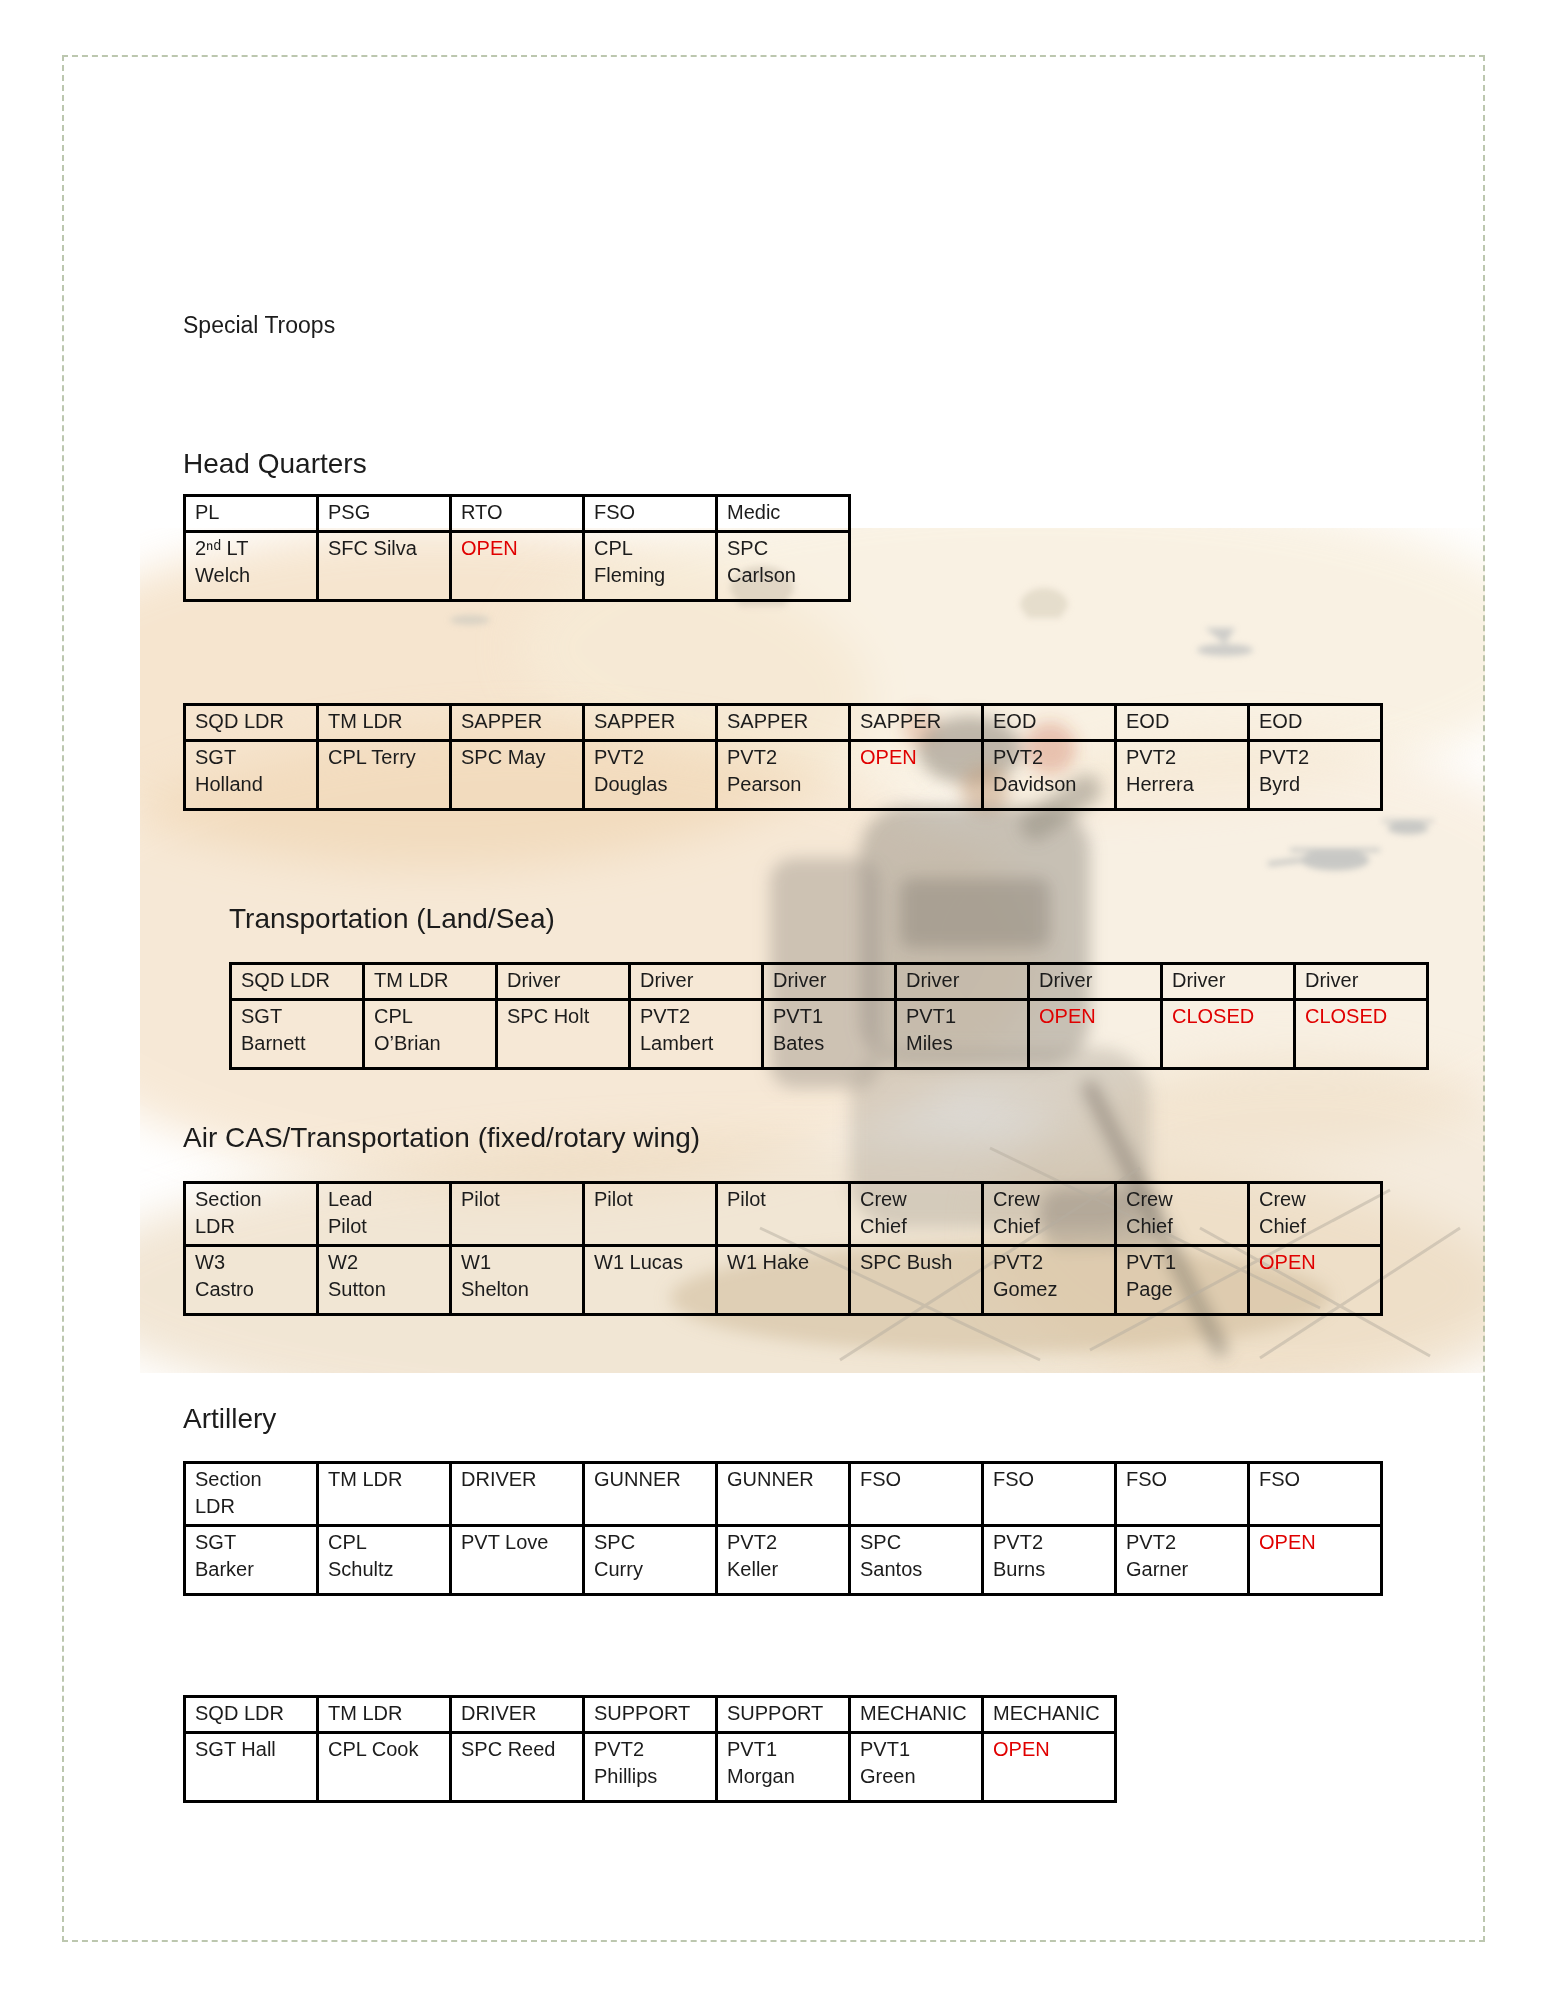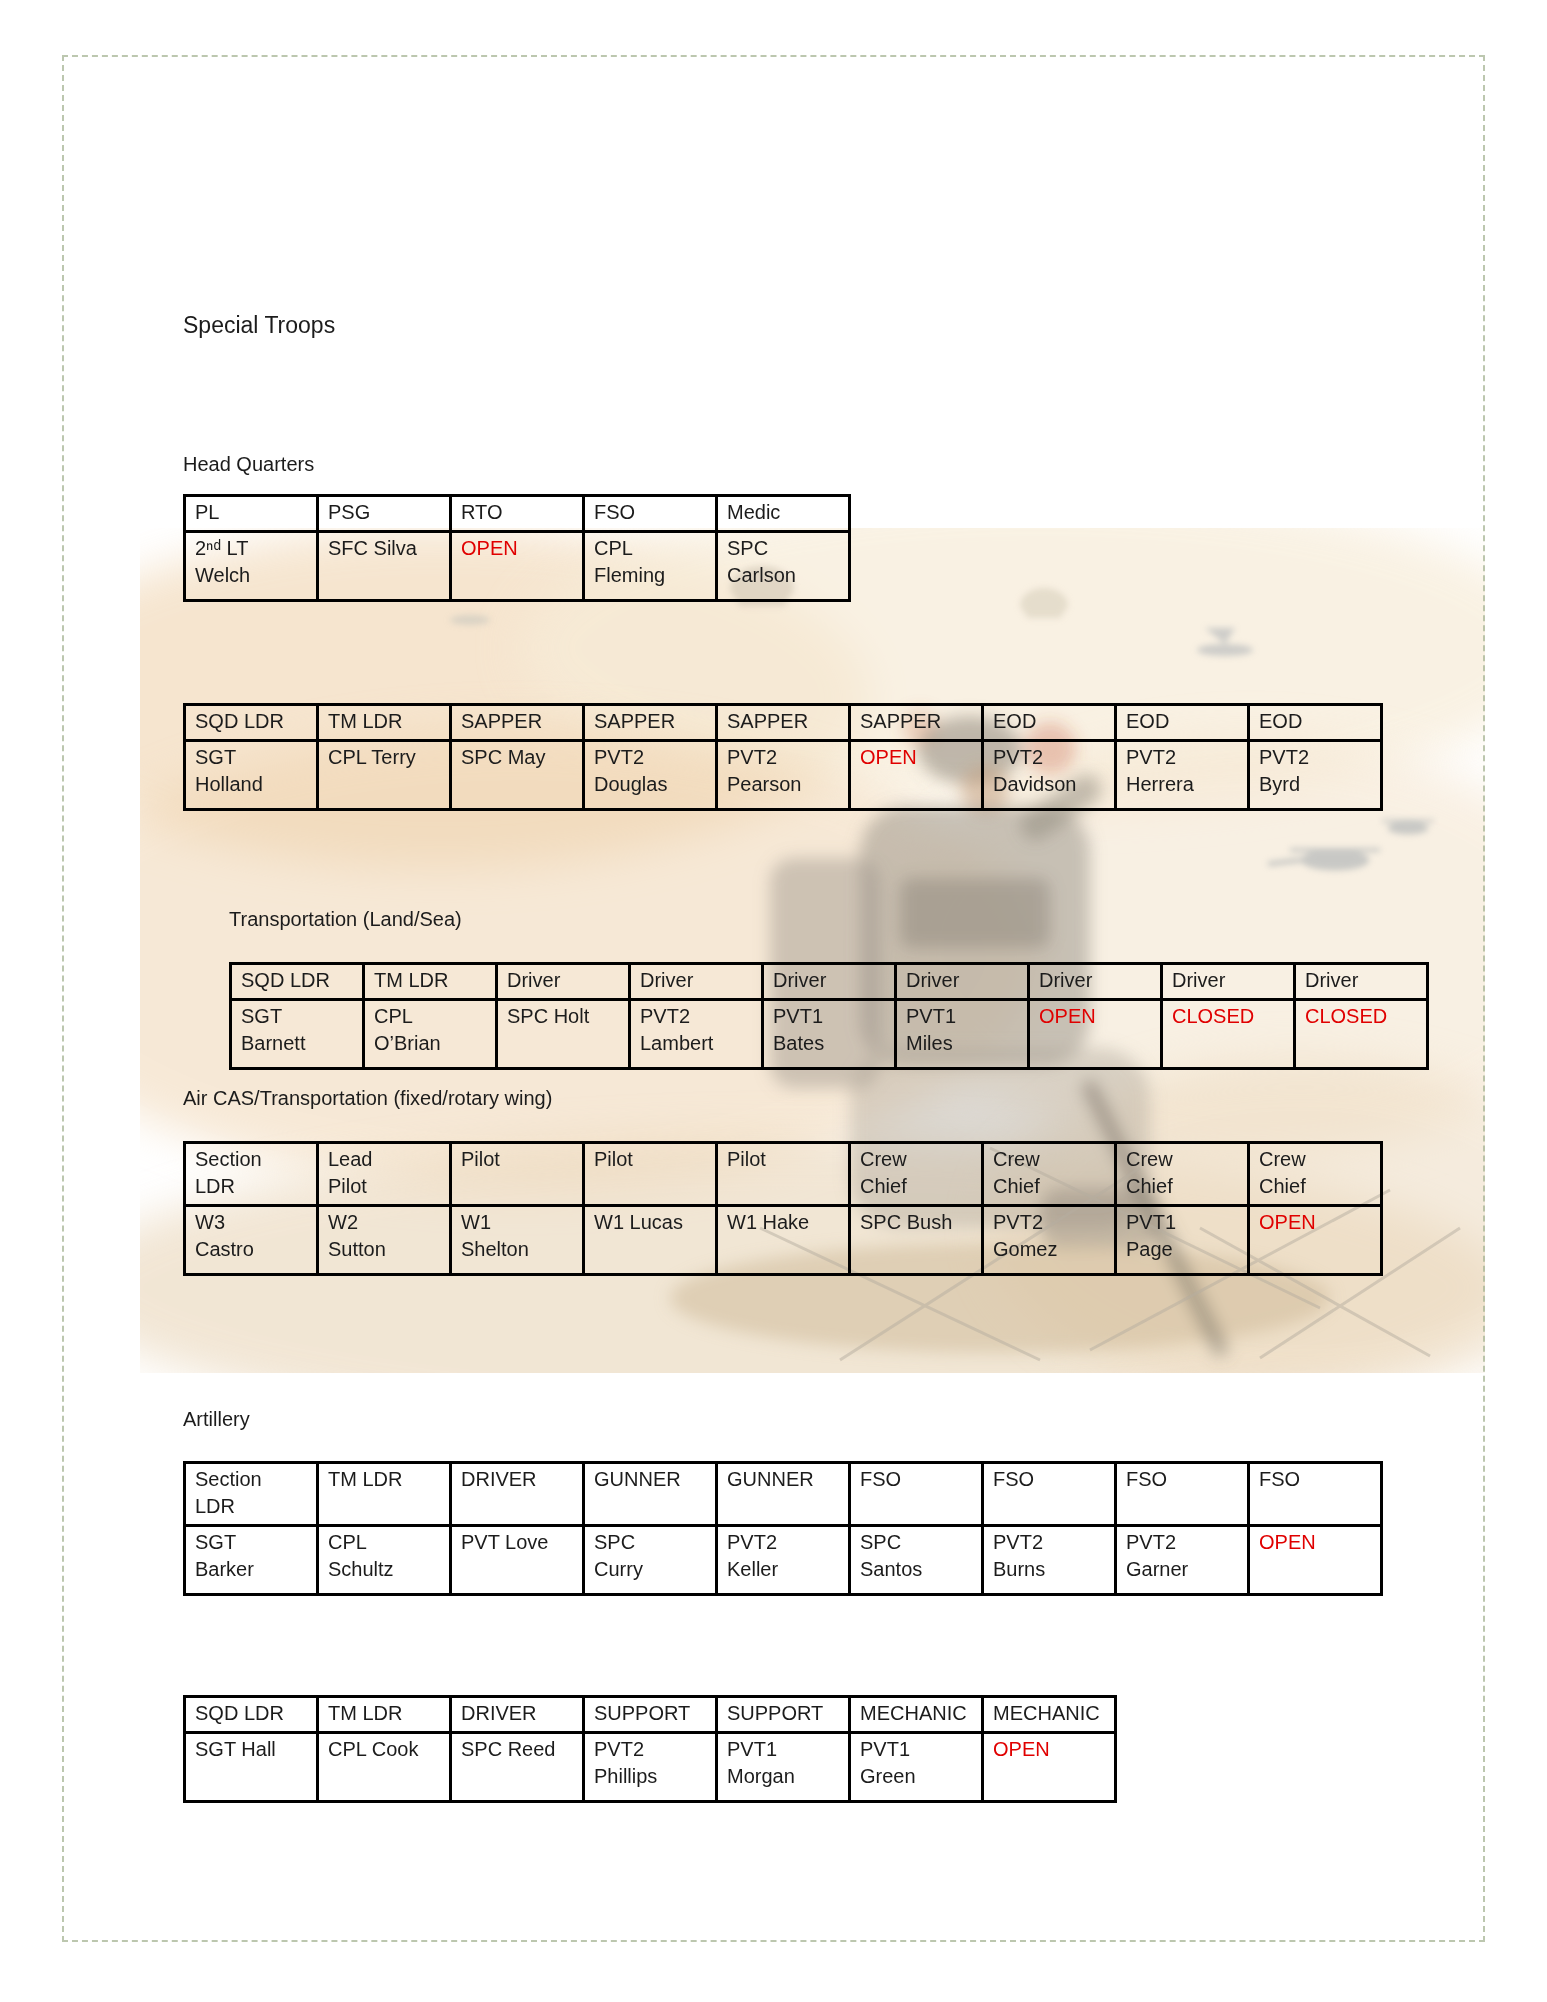--- a/index.html
+++ b/index.html
@@ -11,21 +11,21 @@
   .page-border{
     position:absolute;left:62px;top:55px;width:1419px;height:1883px;
     border:2px dashed #a6b494;pointer-events:none;opacity:.75;
   }
   .bg-art{position:absolute;left:140px;top:528px;width:1345px;height:845px;pointer-events:none}
   .doc-title{
     position:absolute;left:183px;top:310px;font-size:23px;line-height:30px;
     font-weight:normal;margin:0;
   }
   .section{position:absolute;left:183px}
-  .section-label{display:block;font-size:20px;line-height:28px;white-space:pre}
+  .section-label{display:block;font-size:28px;line-height:28px;white-space:pre}
   table.roster{border-collapse:collapse;table-layout:fixed;background:transparent}
   table.roster th,table.roster td{
     border:3px solid #000;font-weight:normal;text-align:left;vertical-align:top;
     font-size:20px;line-height:27px;padding:2px 6px 4px 9px;white-space:pre-line;
     overflow:hidden;
   }
   table.roster tbody td{height:60px}
   td.red{color:#e00000}
 </style>
 </head>
@@ -219,21 +219,21 @@
 Bates</td>
             <td>PVT1
 Miles</td>
             <td class="red" style="color: rgb(224, 0, 0);">OPEN</td>
             <td class="red" style="color: rgb(224, 0, 0);">CLOSED</td>
             <td class="red" style="color: rgb(224, 0, 0);">CLOSED</td>
           </tr>
         </tbody>
       </table>
     </div>
-    <div class="section" style="top: 1084px;">
+    <div class="section" style="top: 1124px;">
       <span class="section-label">Air CAS/Transportation (fixed/rotary wing)</span>
       <table class="roster" style="margin-top: 29px; width: 1197px;">
         <colgroup>
           <col style="width: 133px;">
           <col style="width: 133px;">
           <col style="width: 133px;">
           <col style="width: 133px;">
           <col style="width: 133px;">
           <col style="width: 133px;">
           <col style="width: 133px;">

